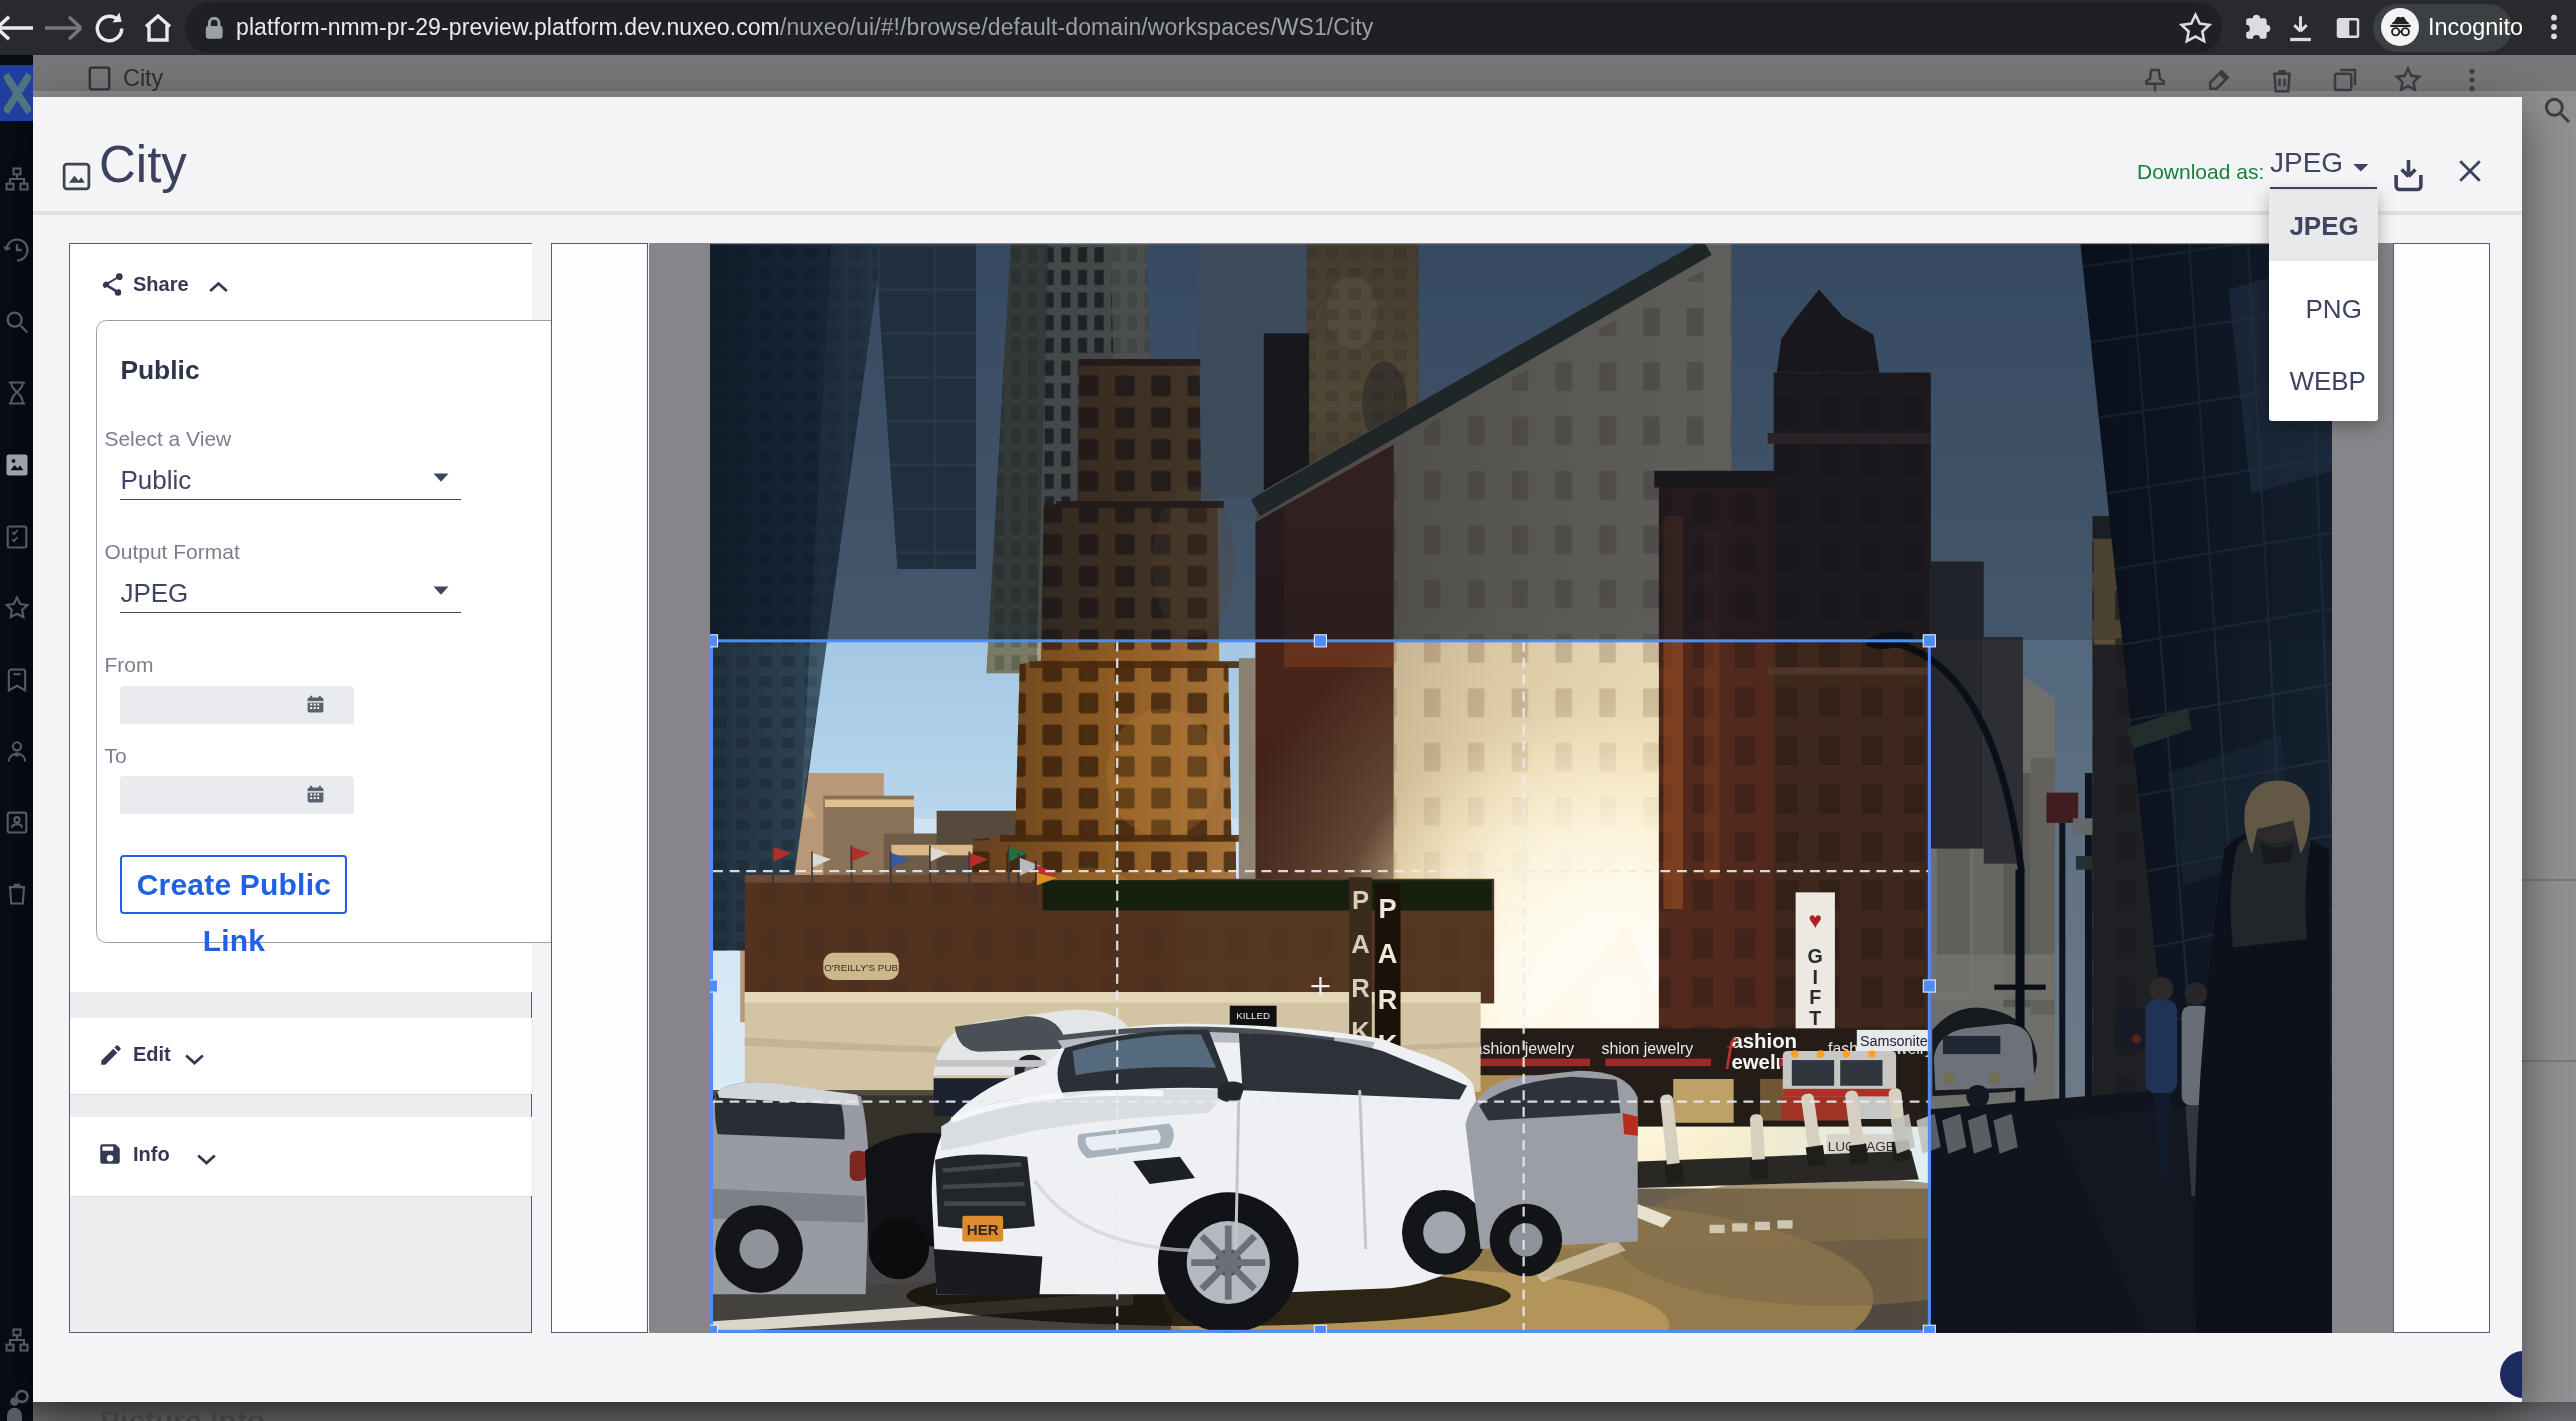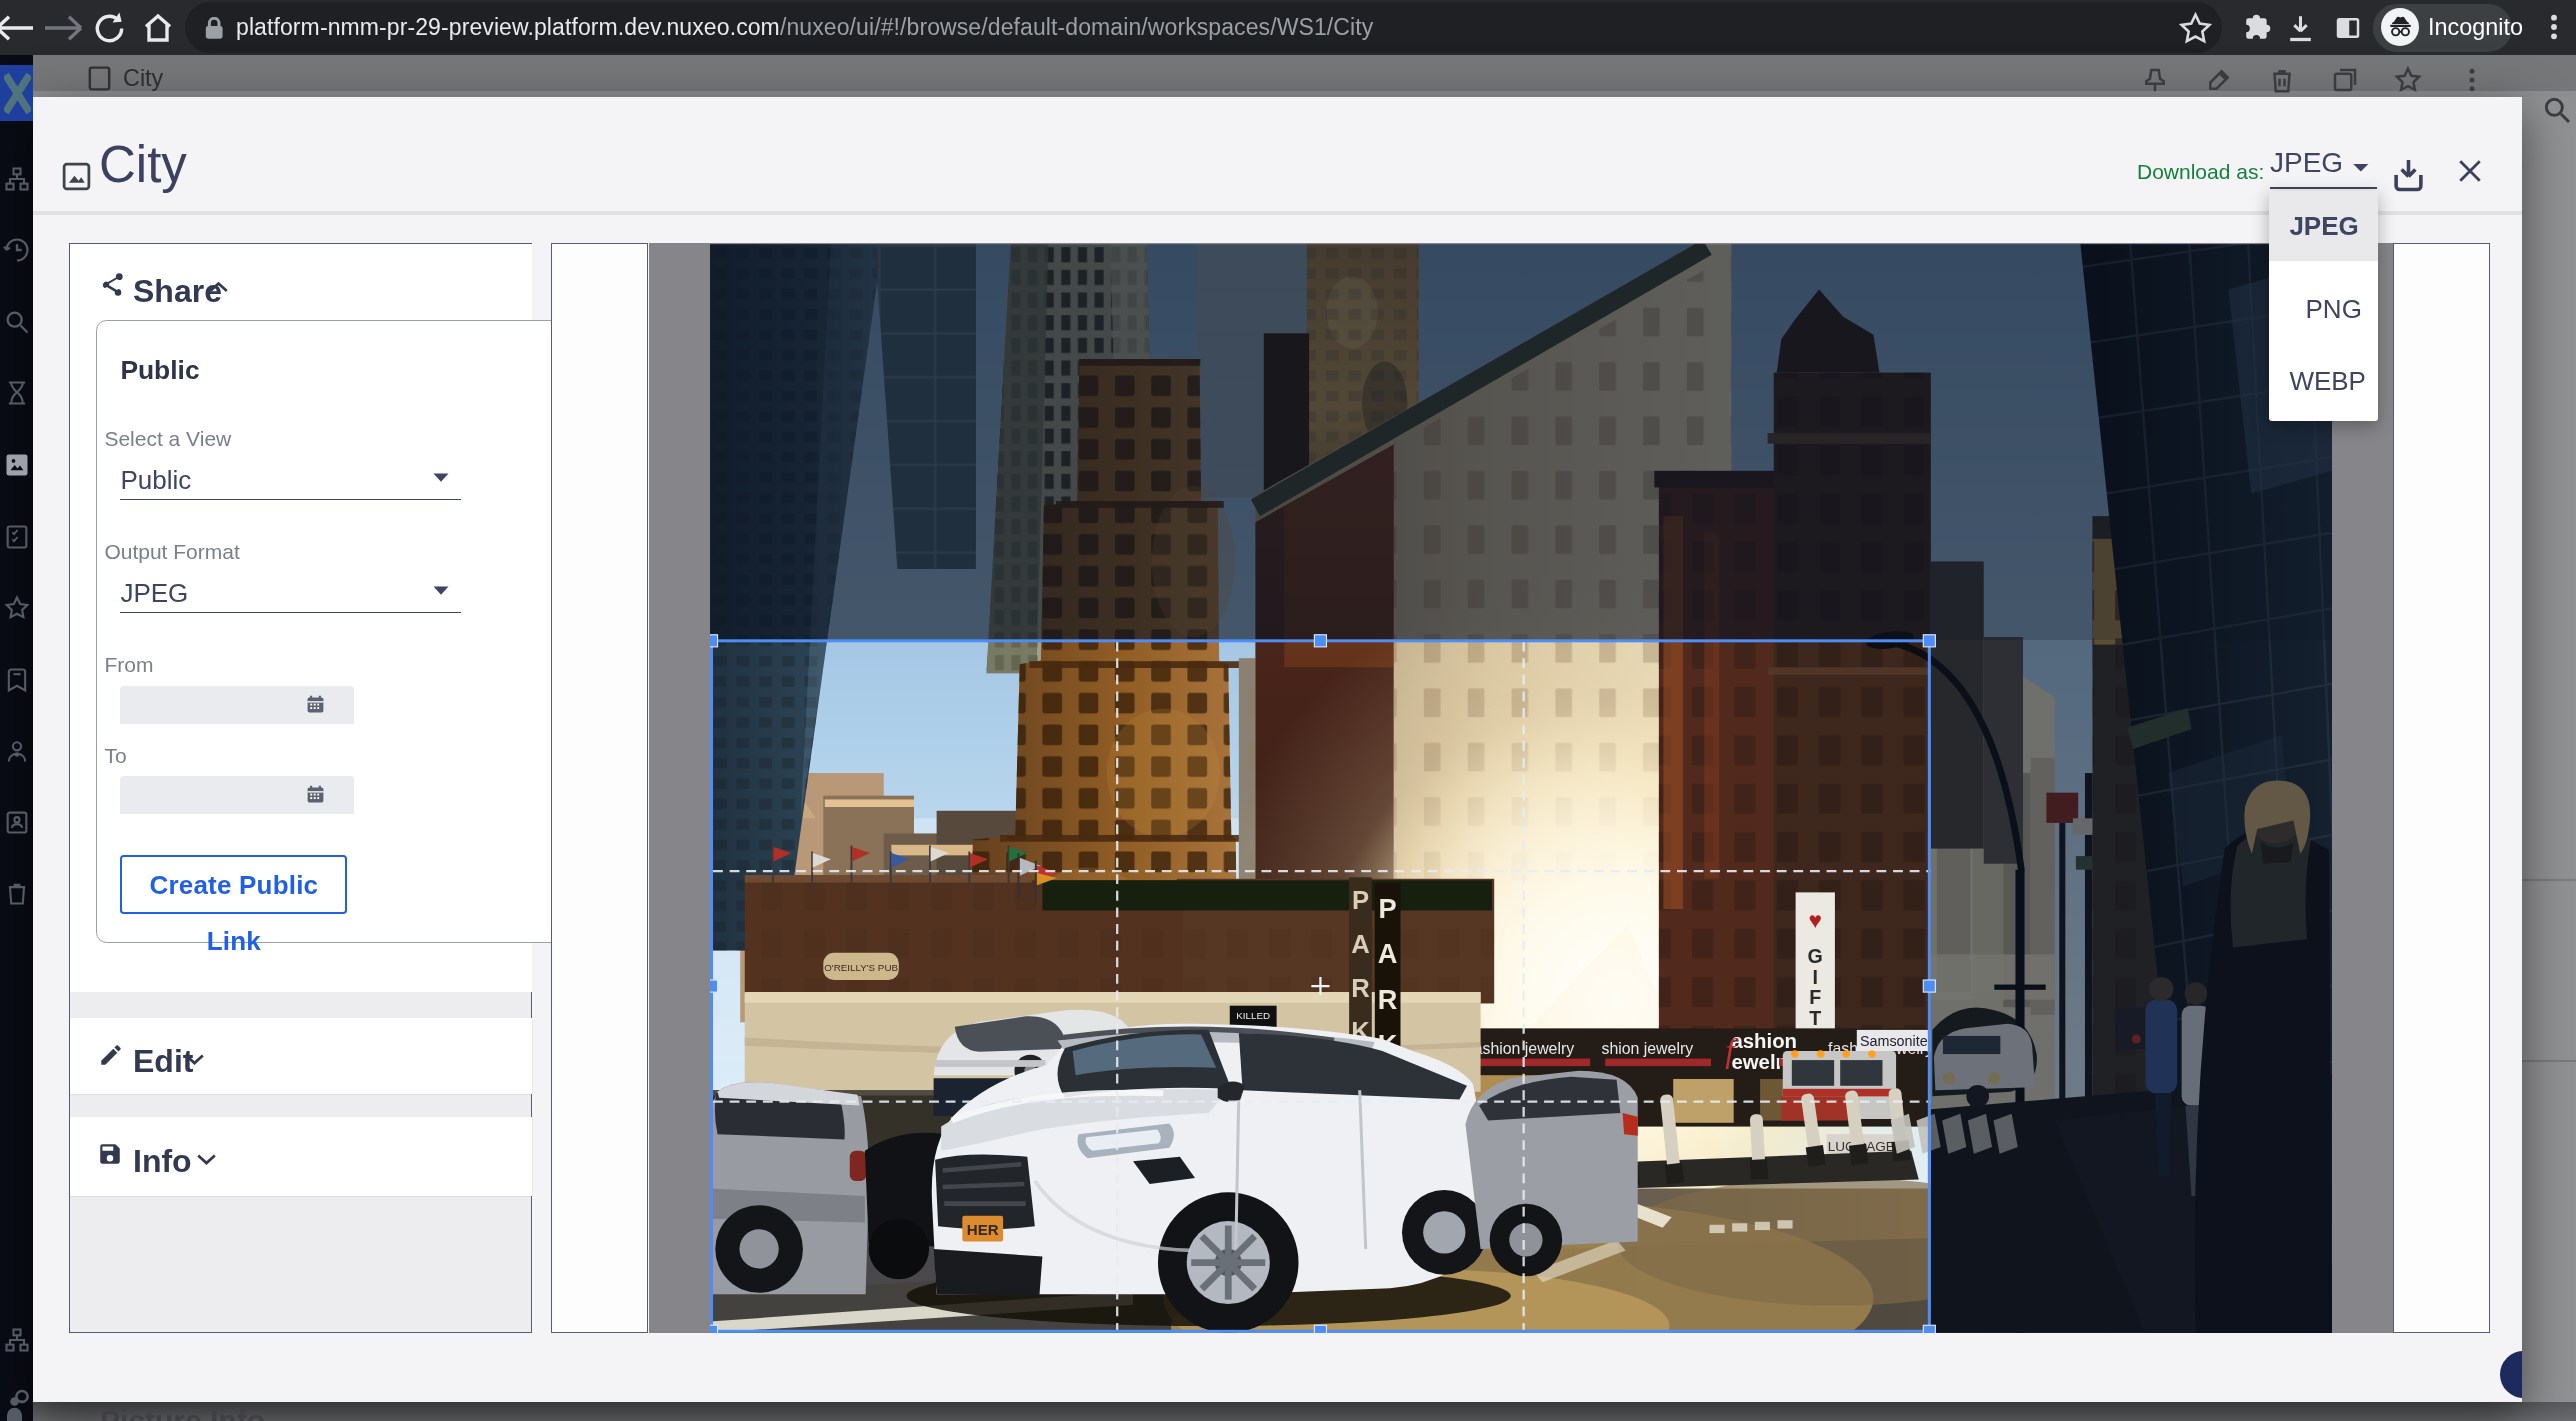--- a/index.html
+++ b/index.html
@@ -24,27 +24,27 @@
 #mhead{position:absolute;left:0;top:0;width:2489px;height:118px;border-bottom:4.5px solid #e0e0e3;}
 #mtitle{position:absolute;left:66px;top:38px;font-size:51px;color:#3c415f;}
 #dlabel{position:absolute;left:2104px;top:63px;font-size:21px;color:#15803d;}
 #dselect{position:absolute;left:2237px;top:50px;width:107px;height:42px;border-bottom:2.3px solid #3f4462;font-size:28px;color:#3f4462;}
 
 #leftcol{position:absolute;left:36px;top:146px;width:463px;height:1090px;border:0.8px solid #565b76;background:#ededf0;}
 .wsec{position:absolute;left:0;width:462px;background:#fff;}
 #share{top:0;height:748px;}
 #editsec{top:774px;height:76px;box-shadow:0 0.8px 1.5px rgba(0,0,0,.18);}
 #savesec{top:873px;height:79px;box-shadow:0 0.8px 1.5px rgba(0,0,0,.18);}
-.sechead{position:absolute;font-size:32px;font-weight:bold;color:#323950;}
+.sechead{position:absolute;font-size:20px;font-weight:bold;color:#323950;}
 #pubcard{position:absolute;left:26.4px;top:76px;width:470px;height:623px;background:#fff;border:1.5px solid #999fa8;border-radius:10.6px;}
 .flabel{position:absolute;left:7px;font-size:21px;color:#7a7f8e;}
 .fvalue{position:absolute;left:23px;font-size:26px;color:#3f4462;}
 .funder{position:absolute;left:23px;width:341px;border-bottom:1.5px solid #3f4462;}
 .finput{position:absolute;left:23px;width:234px;height:38px;background:#e9ebee;border-radius:3.8px 3.8px 0 0;}
-#cplbtn{position:absolute;left:23px;top:534px;width:227px;height:59px;border:2.3px solid #2160e4;border-radius:3.8px;color:#2160e4;font-size:26px;font-weight:bold;text-align:center;line-height:56px;letter-spacing:0.2px;background:#fff;}
+#cplbtn{position:absolute;left:23px;top:534px;width:227px;height:59px;border:2.3px solid #2160e4;border-radius:3.8px;color:#2160e4;font-size:30px;font-weight:bold;text-align:center;line-height:56px;letter-spacing:0.2px;background:#fff;}
 
 .vstrip{position:absolute;top:146px;width:97px;height:1090px;background:#fdfdfe;border:0.8px solid #565b76;}
 #vgray{position:absolute;left:616px;top:146px;width:1744px;height:1090px;background:#86868a;}
 #photo{position:absolute;left:677px;top:147px;width:1622px;height:1089px;}
 
 #menu{position:absolute;left:2236px;top:94px;width:109px;height:230px;background:#fff;border-radius:3px;box-shadow:0 4.5px 18px rgba(0,0,0,.3);}
 .mitem{position:absolute;left:0;width:109px;height:70px;font-size:26px;color:#3f4462;line-height:70px;padding-left:20.4px;}
 #fab{position:absolute;left:2467px;top:1254px;width:47px;height:47px;border-radius:50%;background:#1d2a5e;}
 </style>
 </head>

